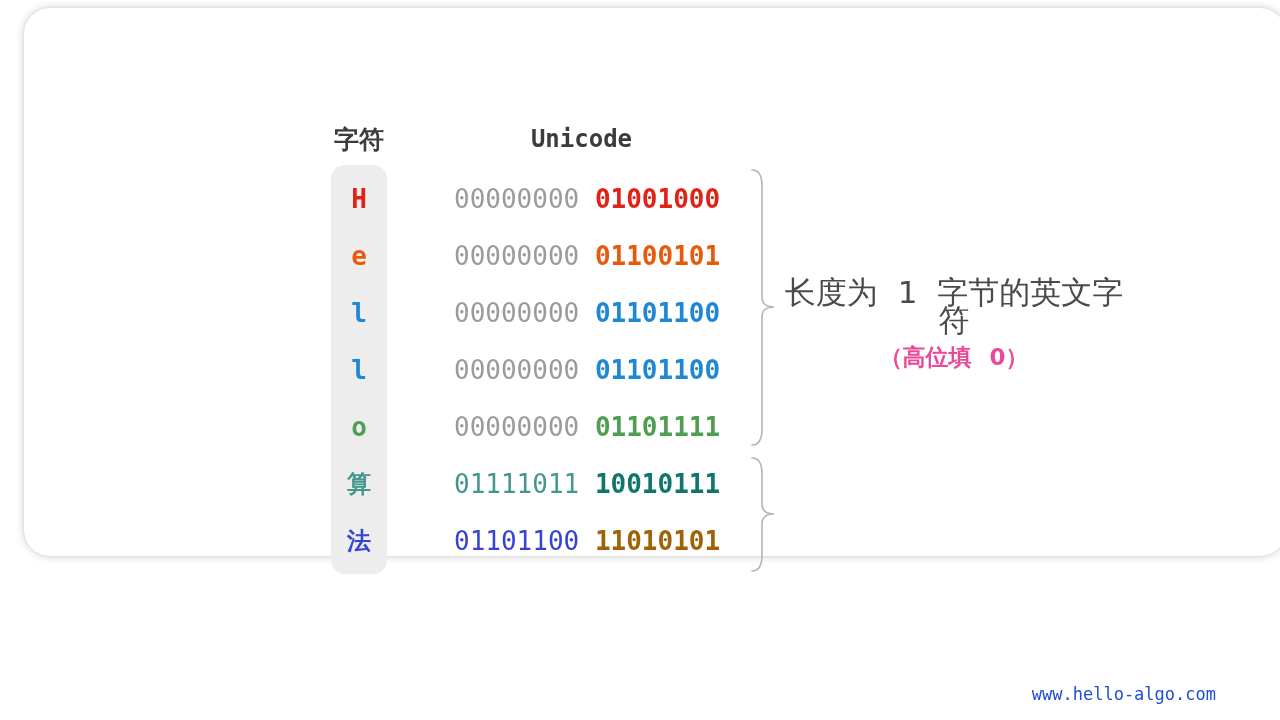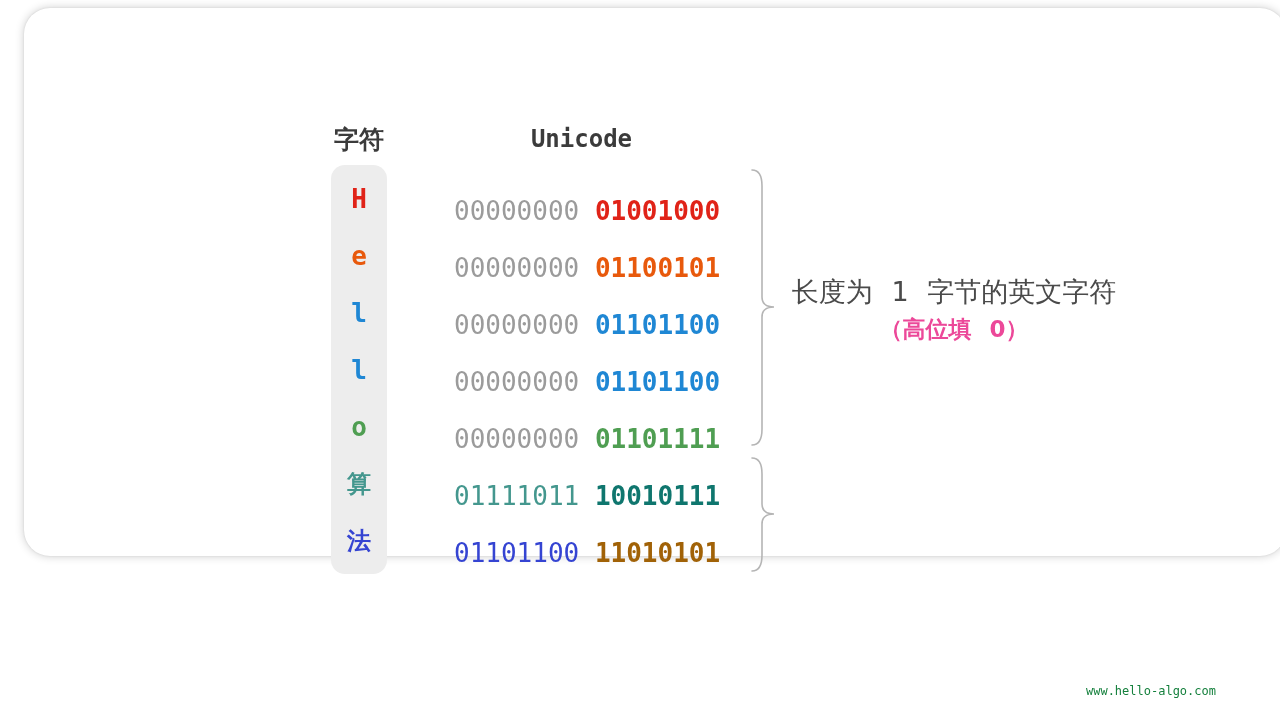--- a/index.html
+++ b/index.html
@@ -23,36 +23,36 @@
     background:#ededed;border-radius:14px;
   }
   .row{position:absolute;left:0;width:1280px;height:34px;}
   .char{
     position:absolute;left:307px;width:56px;text-align:center;top:0;
     font-family:"DejaVu Sans Mono","Liberation Mono",monospace;
     font-weight:bold;font-size:26px;line-height:34px;
   }
   .char.cjk{font-family:"DejaVu Sans","Liberation Sans",sans-serif;font-size:24px;}
   .bin{
-    position:absolute;left:430px;top:12px;white-space:pre;
+    position:absolute;left:430px;top:0;white-space:pre;
     font-family:"DejaVu Sans Mono","Liberation Mono",monospace;
     font-size:26px;line-height:34px;
   }
   .b1{color:#9b9b9b;font-weight:normal;}
   .b1.colored{font-weight:normal;}
   .b2{font-weight:bold;}
   .brace-svg{position:absolute;left:715px;top:150px;}
   .ann{position:absolute;left:760px;width:340px;text-align:center;color:#4a4a4a;}
-  .ann-line{font-size:27px;line-height:28px;word-spacing:10px;}
+  .ann-line{font-size:31px;line-height:28px;word-spacing:10px;}
   .ann-sub{font-size:23px;line-height:28px;word-spacing:10px;
     color:#ec4899;font-weight:bold;margin-top:9px;}
   .ann1{top:270px;}
   .ann2{top:486px;}
   .watermark{
-    position:absolute;right:70px;top:676px;color:#15803d;font-size:12px;
+    position:absolute;right:70px;top:676px;color:#1d4ed8;font-size:17px;
     font-family:"DejaVu Sans Mono","Liberation Mono",monospace;
   }
 </style>
 </head>
 <body>
 
 <div class="canvas">
   <div class="card">
 
     <div class="hdr hdr-char">字符</div>

